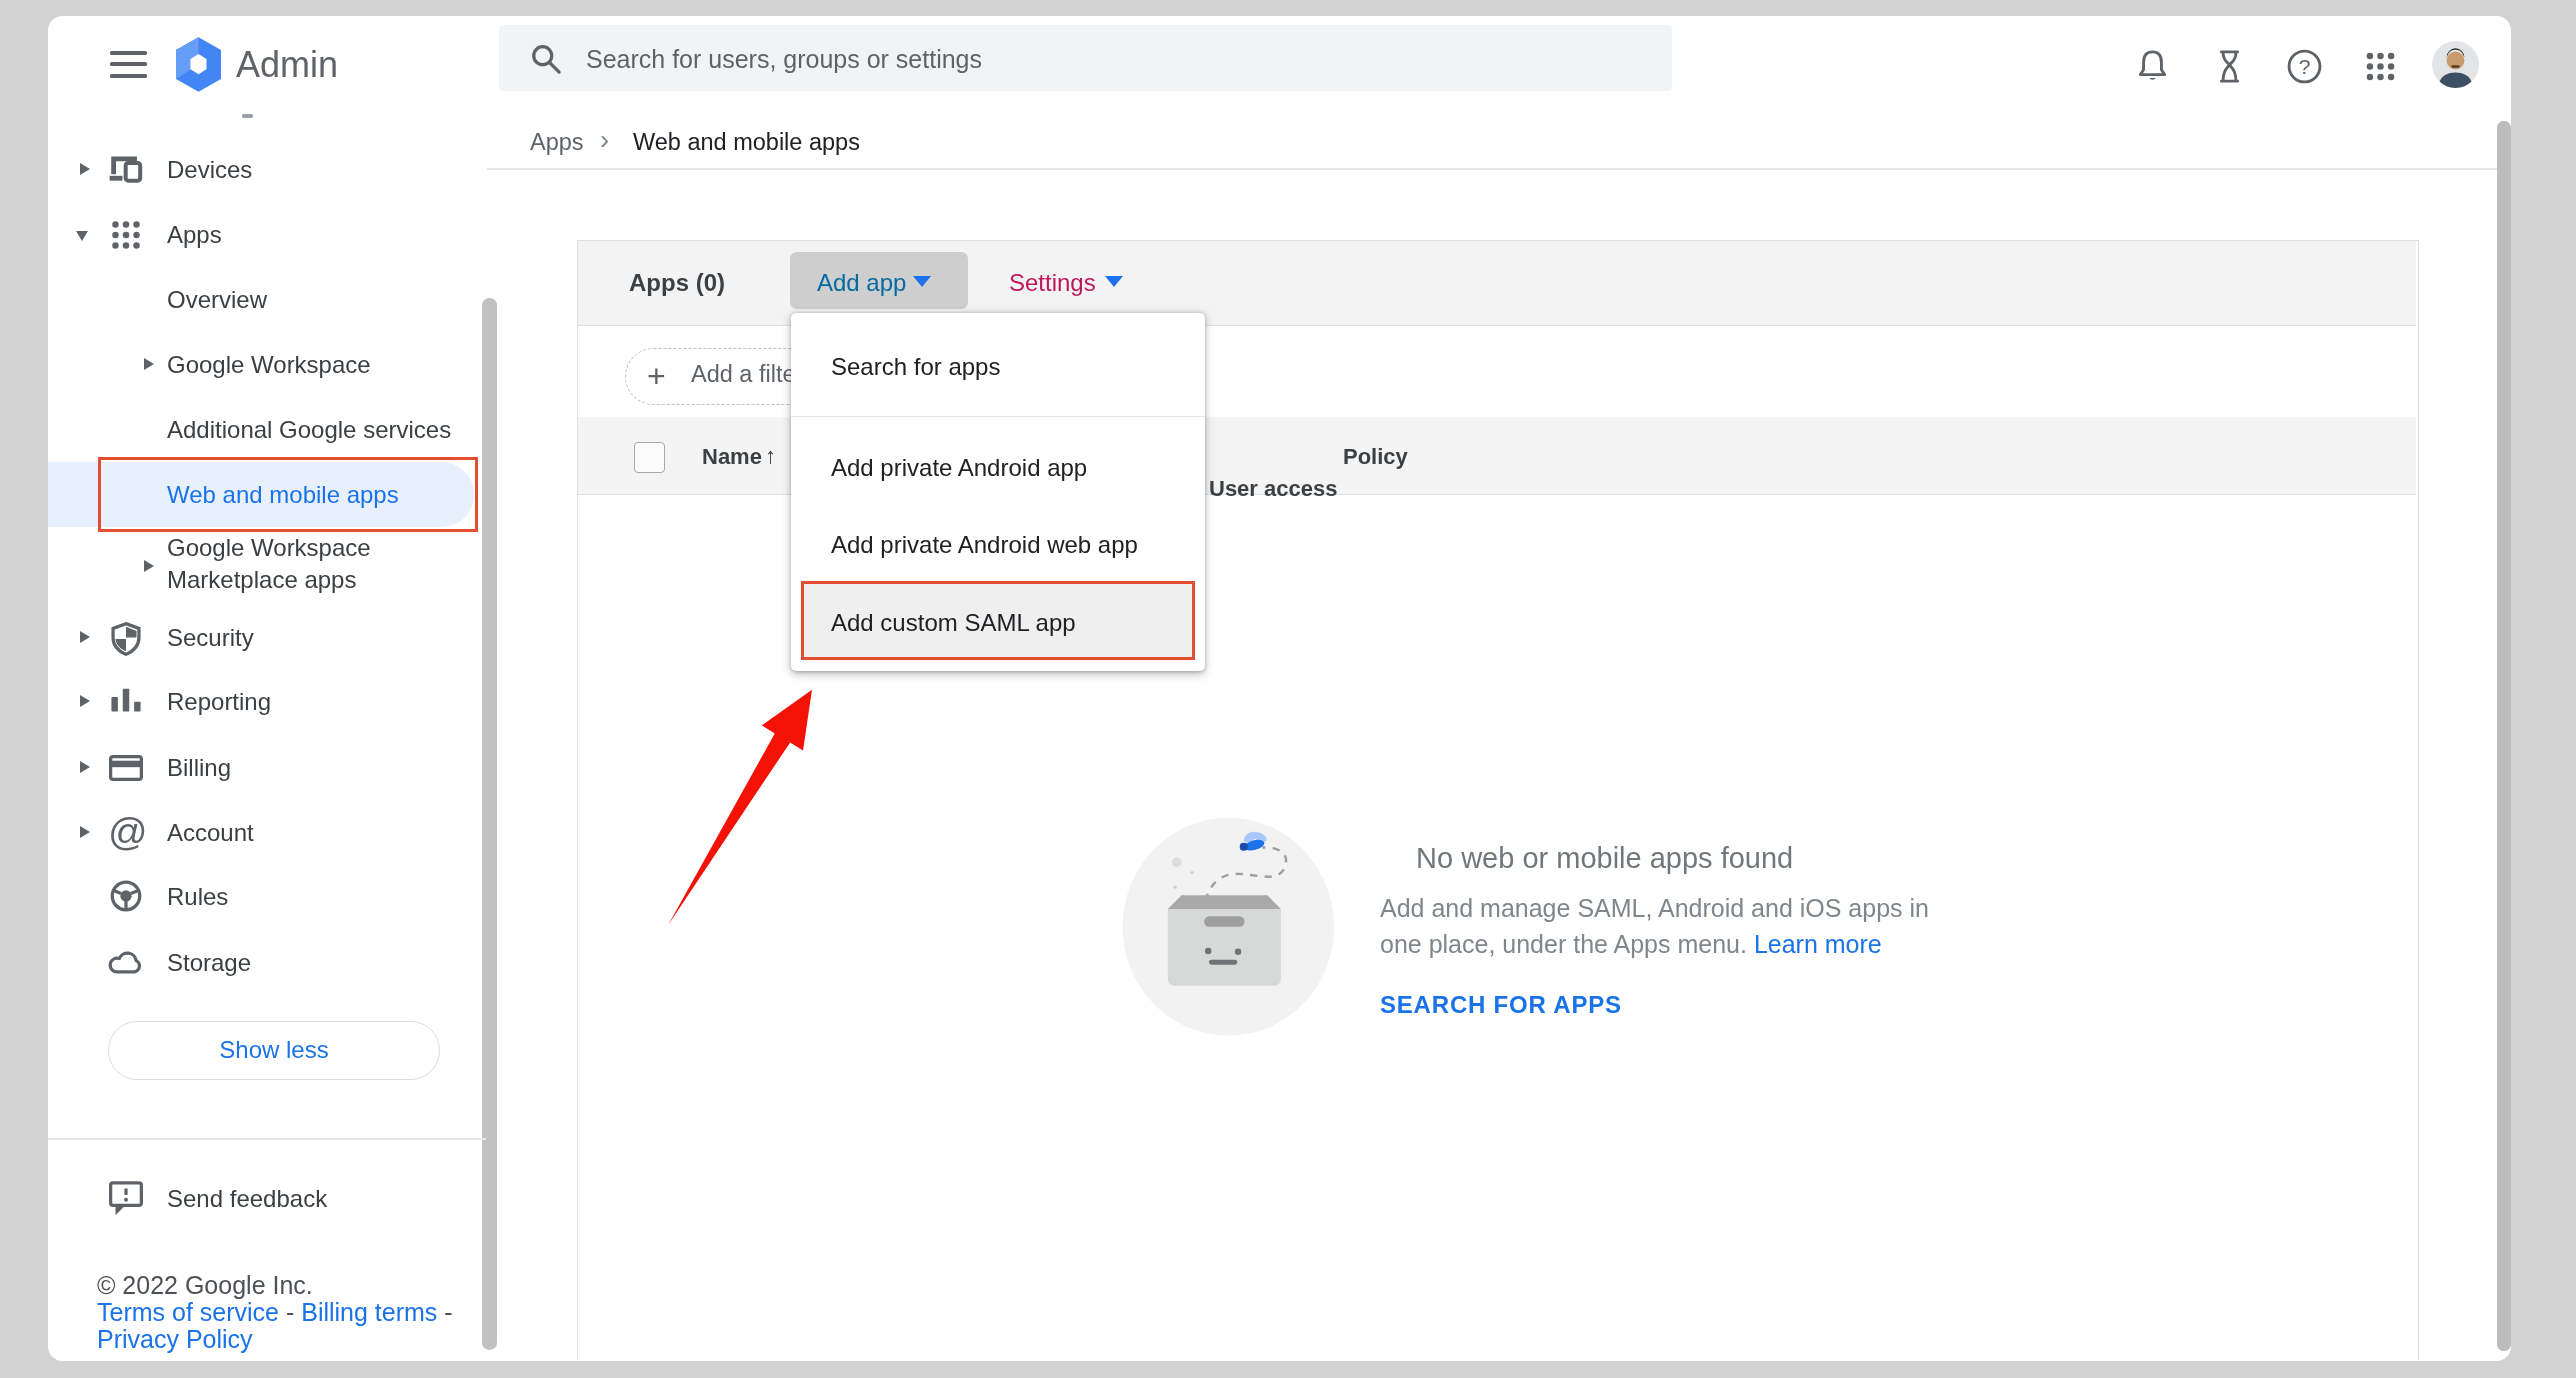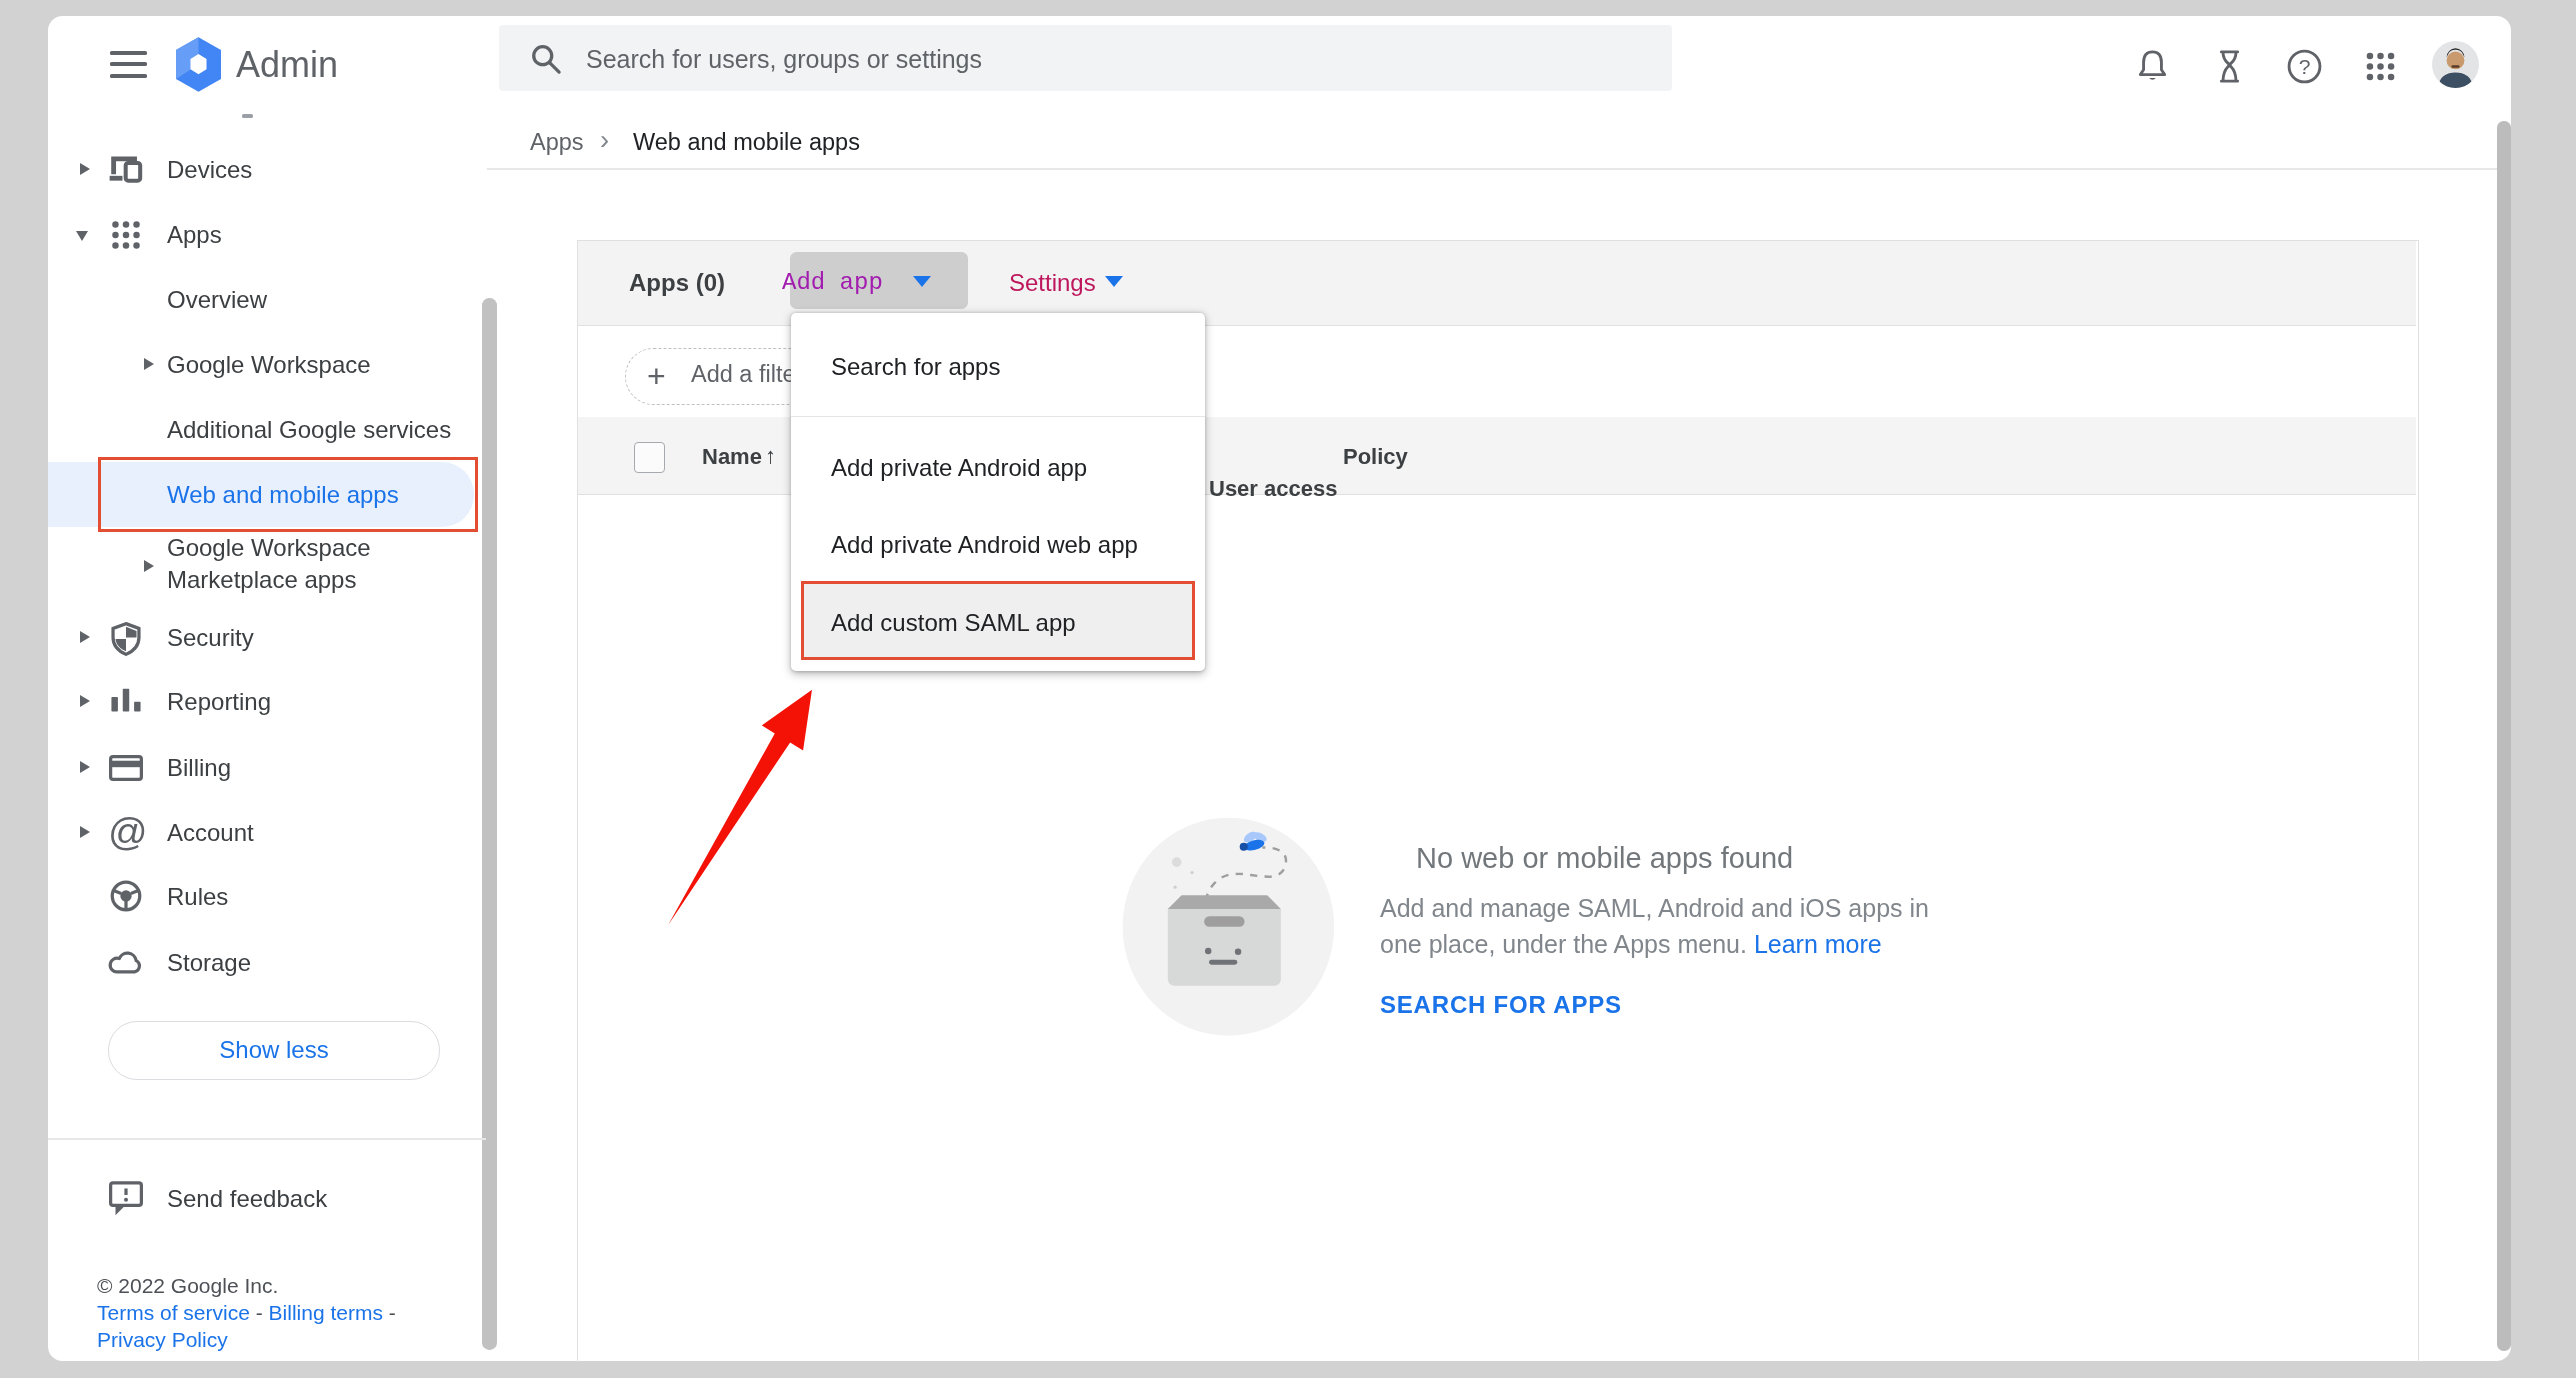--- a/index.html
+++ b/index.html
@@ -20,21 +20,21 @@
   .divider-h{background:#e7e7e7;height:1.6px;}
   
   .sb-lbl{font-size:24px;color:#3c4043;line-height:36px;white-space:nowrap;}
   .chev-r{width:0;height:0;border-left:10.5px solid #5f6368;border-top:6.5px solid transparent;border-bottom:6.5px solid transparent;}
   .chev-d{width:0;height:0;border-top:10.5px solid #5f6368;border-left:6.5px solid transparent;border-right:6.5px solid transparent;}
   .pill-selected{left:48px;top:462px;width:426px;height:65px;background:#e8f0fe;border-radius:0 32px 32px 0;}
   .redbox{border:3.2px solid #e34d32;}
   .show-less{left:108px;top:1021px;width:330px;height:57px;border:1.6px solid #dadce0;border-radius:29px;
              text-align:center;line-height:55px;font-size:24px;color:#1a73e8;background:#fff;}
   .sb-scroll{left:482px;top:298px;width:14.6px;height:1052px;background:#c1c1c1;border-radius:7.3px;}
-  .footer-txt{font-size:21px;line-height:27px;color:#4d5156;}
+  .footer-txt{font-size:25px;line-height:27px;color:#4d5156;}
   .footer-txt a,.blue{color:#1a73e8;text-decoration:none;}
   
   .card{left:577px;top:240px;width:1840px;height:1121px;border:0.8px solid #e0e0e0;border-bottom:none;}
   .row-toolbar{left:578px;top:241px;width:1838px;height:84px;background:#f3f3f4;border-bottom:0.8px solid #e0e0e0;}
   .row-filter{left:578px;top:326px;width:1838px;height:91px;background:#fff;border-bottom:0.8px solid #e0e0e0;}
   .row-thead{left:578px;top:417px;width:1838px;height:77px;background:#f4f4f4;border-bottom:0.8px solid #e0e0e0;}
   .tb-text{font-size:24px;line-height:36px;}
   .addapp-btn{left:790px;top:252px;width:178px;height:57px;background:#cecece;border-radius:6.5px;}
   .tri-blue{width:0;height:0;border-top:11.3px solid #1a73e8;border-left:9px solid transparent;border-right:9px solid transparent;}
   .chip{left:625px;top:348px;width:228px;height:55px;border:1.6px dashed #bdc1c6;border-radius:29px;background:#fff;}
@@ -230,21 +230,21 @@
   </div>
 
   <div class="abs card"></div>
   <div class="abs row-toolbar"></div>
   <div class="abs row-filter"></div>
   <div class="abs row-thead"></div>
 
   <div class="abs tb-text" style="left:629px;top:265px;color:#3c4043;font-weight:600;">Apps (0)</div>
 
   <div class="abs addapp-btn"></div>
-  <div class="abs tb-text nw" style="left:782px;top:265px;color:#a21caf;z-index:2;font-family:Liberation Mono, monospace;">Add app</div>
+  <div class="abs tb-text nw" style="left:817px;top:265px;color:#0369a1;z-index:2;">Add app</div>
   <div class="abs tri-blue" style="left:913px;top:276px;z-index:2;"></div>
 
   <div class="abs tb-text nw" style="left:1009px;top:265px;color:#be185d;">Settings</div>
   <div class="abs tri-blue" style="left:1105px;top:276px;"></div>
 
   <div class="abs chip">
     <span class="abs" style="left:21px;top:9px;font-size:32px;font-weight:300;color:#5f6368;">+</span>
     <span class="abs nw" style="left:65px;top:12px;font-size:23.5px;color:#5f6368;">Add a filter</span>
   </div>
 

